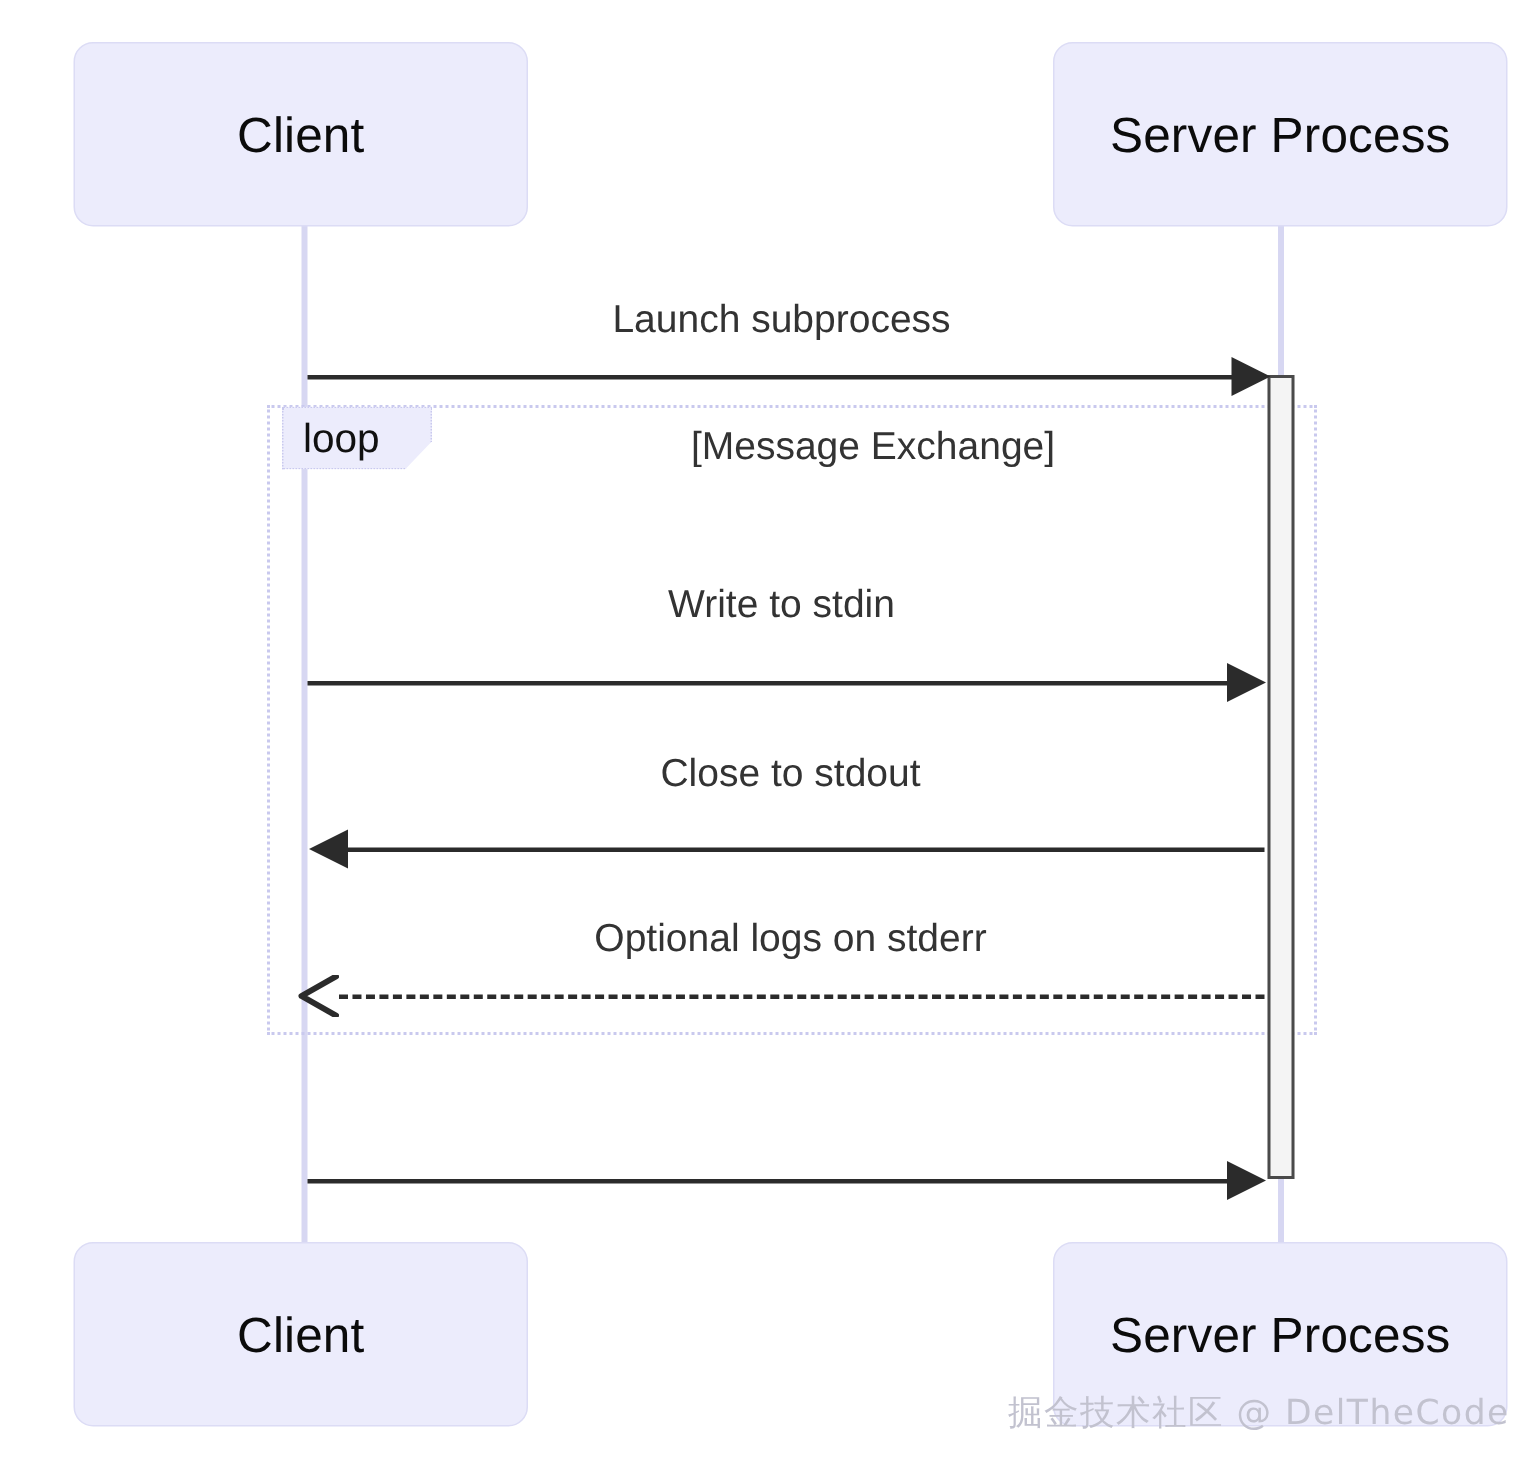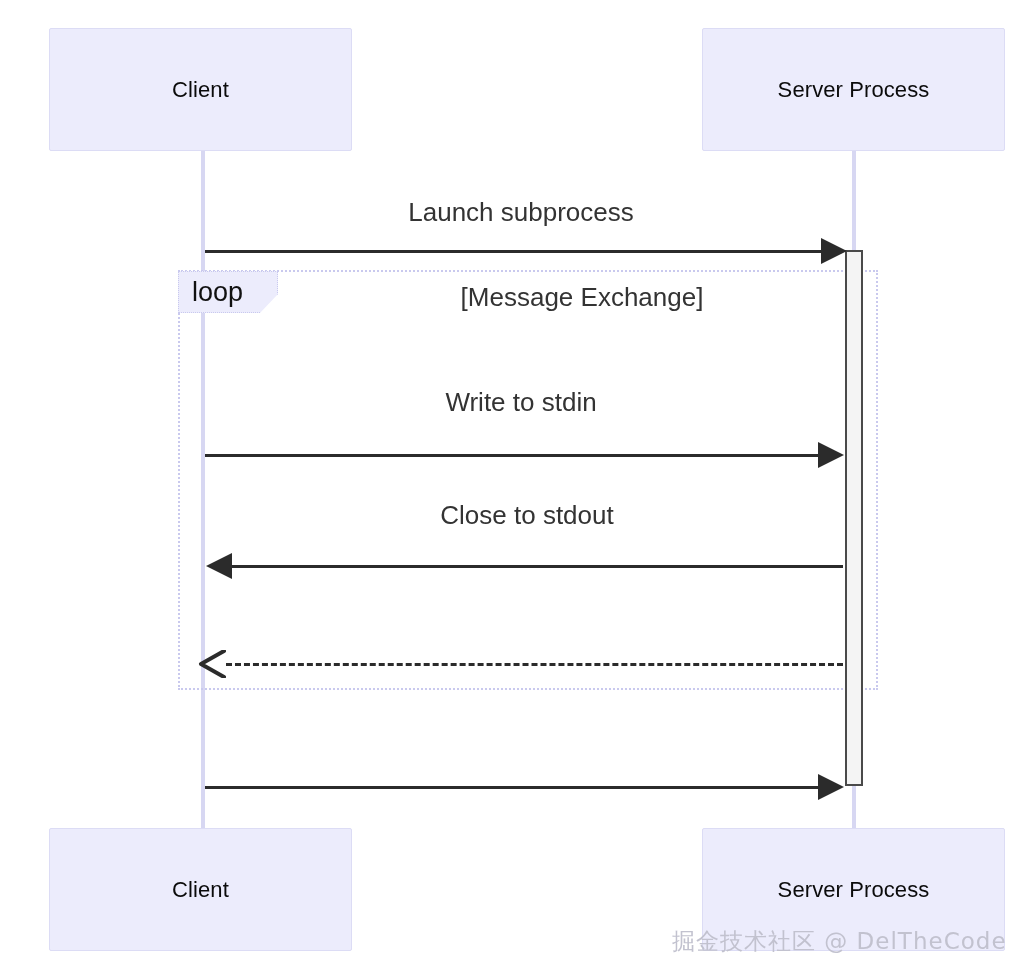--- a/index.html
+++ b/index.html
@@ -18,26 +18,26 @@
     height: 980px;
     background: #ffffff;
     overflow: hidden;
   }
   
   .participant {
     position: absolute;
     box-sizing: border-box;
     background: #ECECFC;
     border: 1px solid #DCDCF5;
-    border-radius: 2px;
+    border-radius: 13px;
     display: flex;
     align-items: center;
     justify-content: center;
     color: #0b0b0b;
-    font-size: 22px;
+    font-size: 33px;
     font-weight: 400;
     letter-spacing: 0.1px;
   }
   
   .lifeline {
     position: absolute;
     width: 4px;
     background: #D7D7F2;
   }
   
@@ -120,21 +120,21 @@
 </style>
 </head>
 <body>
 
 <div id="stage">
 
   <div class="lifeline" style="left:201px; top:150px; height:678px;"></div>
   <div class="lifeline" style="left:852px; top:150px; height:678px;"></div>
 
   <div class="loop-frame" style="left:178px; top:270px; width:700px; height:420px;"></div>
-  <div class="loop-tag" style="left:178px; top:271px; width:100px; height:42px;">
+  <div class="loop-tag" style="left:188px; top:271px; width:100px; height:42px;">
     <span>loop</span>
   </div>
   <div class="msg-label" style="left:582px; top:284px;">[Message Exchange]</div>
 
   <div class="activation" style="left:845px; top:250px; width:18px; height:536px;"></div>
 
   <div class="participant" style="left:49px; top:28px; width:303px; height:123px;">
     <span>Client</span>
   </div>
   <div class="participant" style="left:702px; top:28px; width:303px; height:123px;">
@@ -146,20 +146,21 @@
   <div class="head-right" style="left:821px; top:238px;"></div>
 
   <div class="msg-label" style="left:521px; top:389px;">Write to stdin</div>
   <div class="msg-line" style="left:205px; top:454px; width:633px;"></div>
   <div class="head-right" style="left:818px; top:442px;"></div>
 
   <div class="msg-label" style="left:527px; top:502px;">Close to stdout</div>
   <div class="msg-line" style="left:232px; top:565px; width:611px;"></div>
   <div class="head-left" style="left:206px; top:553px;"></div>
 
+  <div class="msg-label" style="left:527px; top:612px;">Optional logs on stderr</div>
   <div class="msg-line dashed" style="left:226px; top:663px; width:617px;"></div>
   <div class="head-open-left" style="left:198px; top:650px;">
     <svg width="28" height="28" viewBox="0 0 28 28" aria-hidden="true">
       <path d="M26 1 L3 14 L26 27" fill="none" stroke="#2b2b2b" stroke-width="4" stroke-linecap="round" stroke-linejoin="round"></path>
     </svg>
   </div>
 
   <div class="msg-line" style="left:205px; top:786px; width:633px;"></div>
   <div class="head-right" style="left:818px; top:774px;"></div>
 

